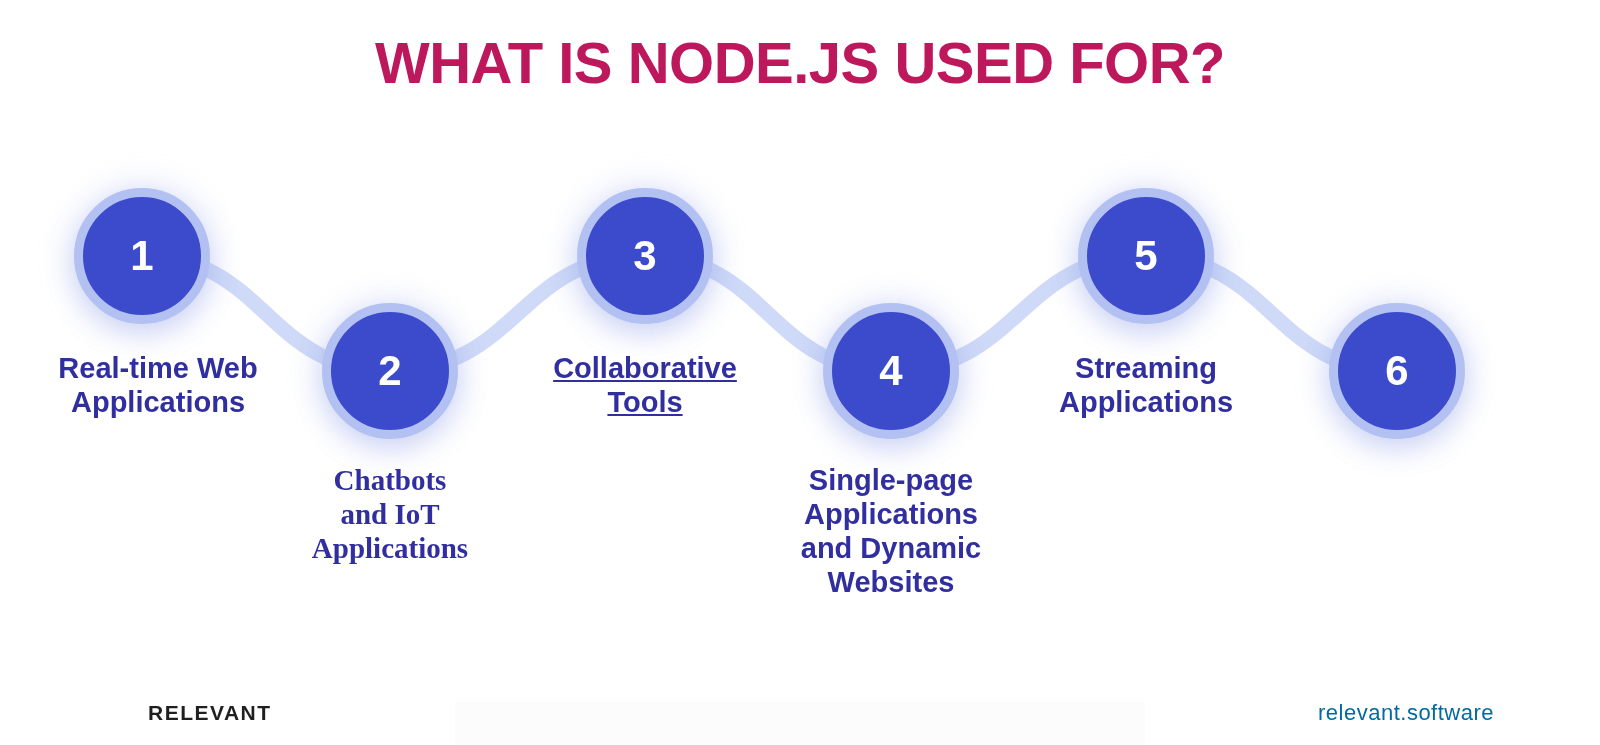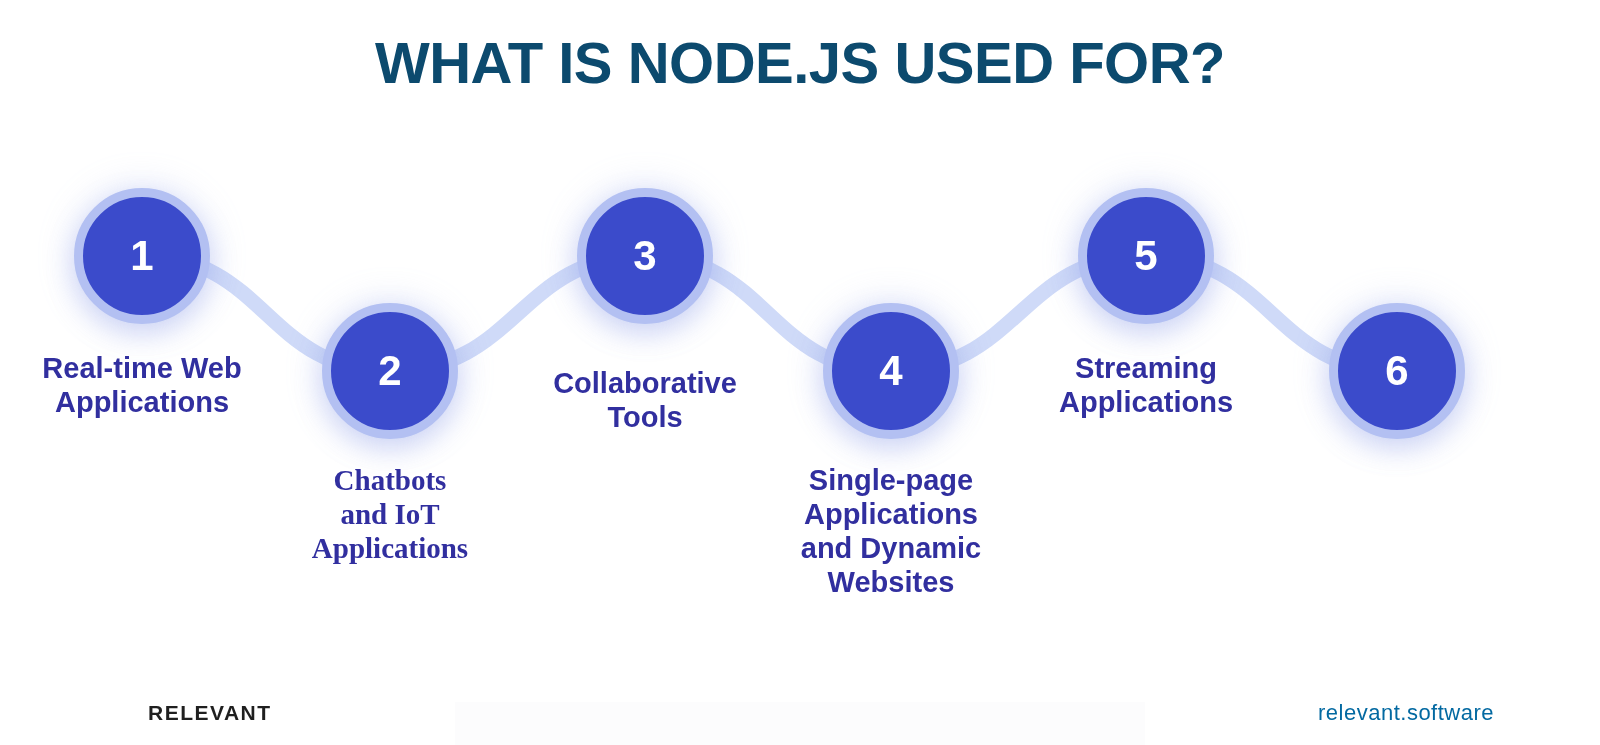--- a/index.html
+++ b/index.html
@@ -12,21 +12,21 @@
   }
   .title{
     position:absolute;
     left:0;right:0;top:34px;
     margin:0;
     text-align:center;
     font-size:58px;
     line-height:1;
     font-weight:800;
     letter-spacing:-0.5px;
-    color:#0c4a6e;
+    color:#be185d;
   }
   .wave{
     position:absolute;
     left:0;top:0;
   }
   .circle{
     position:absolute;
     width:118px;height:118px;
     background:#3b4bcb;
     border:9px solid #b3c0f2;
@@ -82,34 +82,34 @@
 
   <h1 class="title">WHAT IS NODE.JS USED FOR?</h1>
 
   <svg class="wave" width="1600" height="745" viewBox="0 0 1600 745">
     <path d="M142 256 C266 256 266 371 390 371 C518 371 518 256 645 256 C768 256 768 371 891 371 C1019 371 1019 256 1146 256 C1272 256 1272 371 1397 371" fill="none" stroke="#cfdaf8" stroke-width="15" stroke-linecap="round"></path>
   </svg>
 
   <div class="circle" style="left:74px;top:188px;">
     <span class="num">1</span>
   </div>
-  <div class="step-label" style="left:142px;top:351px;">Real-time Web
+  <div class="step-label" style="left:158px;top:351px;">Real-time Web
 Applications</div>
 
   <div class="circle" style="left:322px;top:303px;">
     <span class="num">2</span>
   </div>
   <div class="step-label" style="left:390px;top:463px;font-family:Liberation Serif, serif;">Chatbots
 and IoT
 Applications</div>
 
   <div class="circle" style="left:577px;top:188px;">
     <span class="num">3</span>
   </div>
-  <div class="step-label" style="left:645px;top:366px;">Collaborative
+  <div class="step-label" style="left:645px;top:351px;text-decoration:underline;">Collaborative
 Tools</div>
 
   <div class="circle" style="left:823px;top:303px;">
     <span class="num">4</span>
   </div>
   <div class="step-label" style="left:891px;top:463px;">Single-page
 Applications
 and Dynamic
 Websites</div>
 

